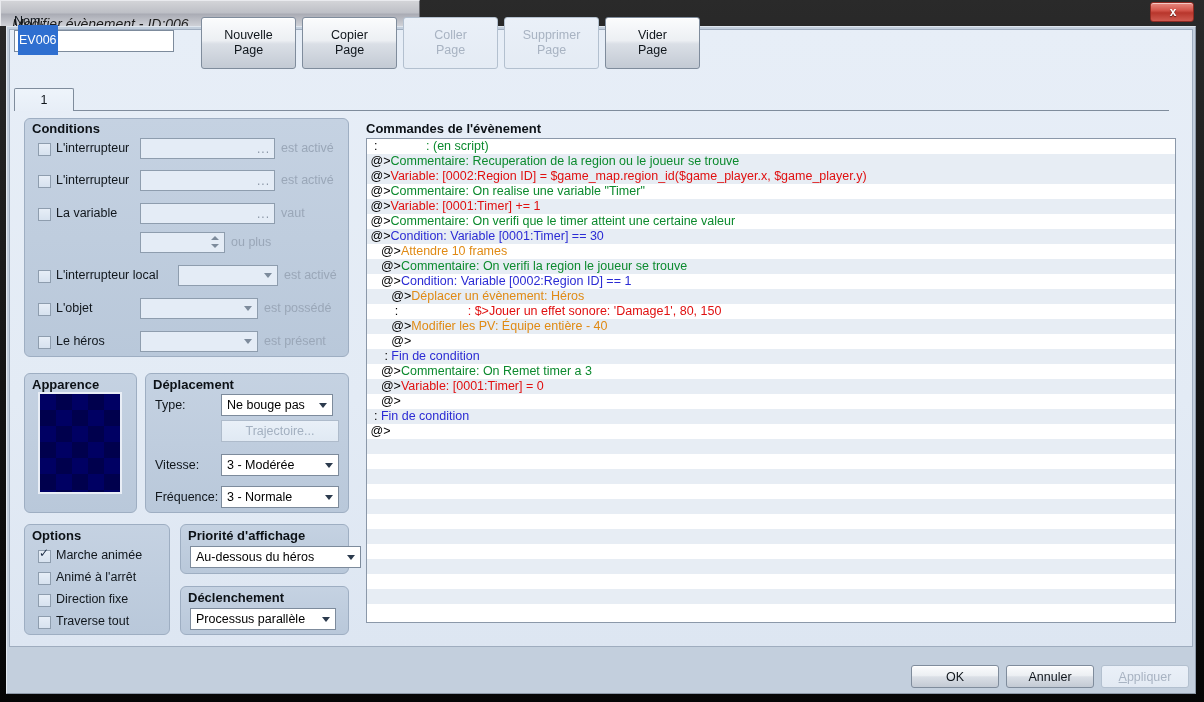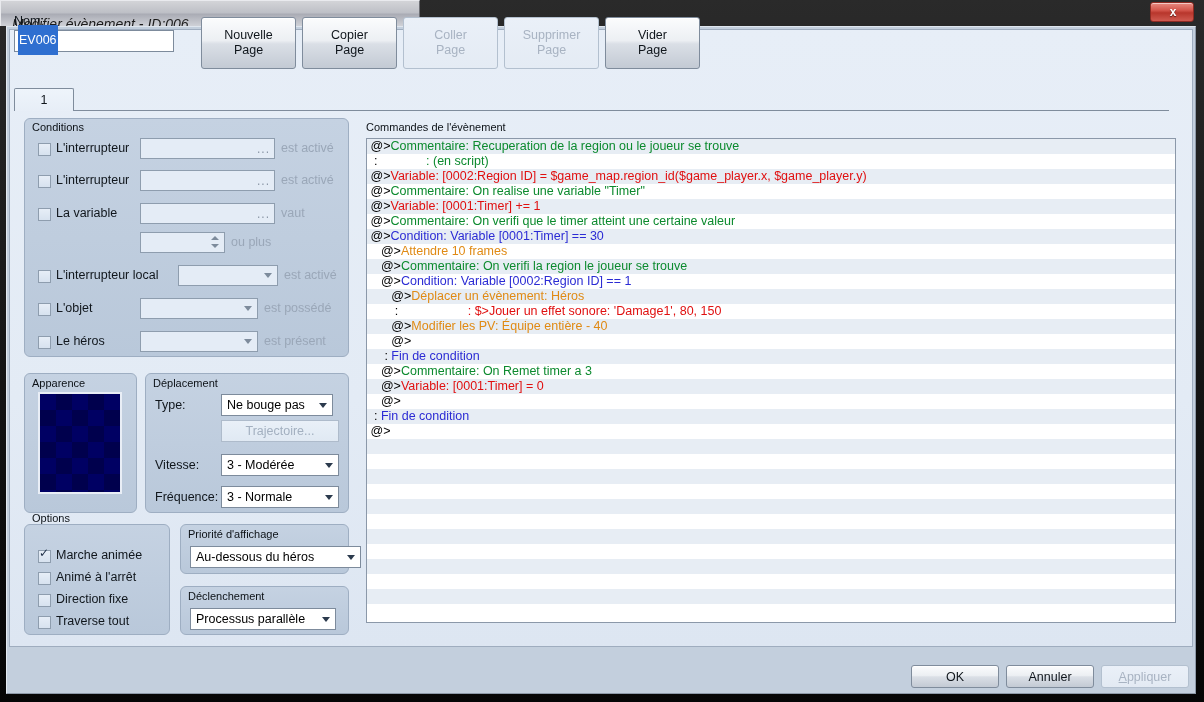--- a/index.html
+++ b/index.html
@@ -60,21 +60,21 @@
      background:linear-gradient(180deg,#eef4fb 0%,#e7eef7 100%);
      border:1px solid #7f8c9c;border-bottom:none;box-sizing:border-box;
      border-radius:2px 2px 0 0;
      font:12.5px "Liberation Sans",sans-serif;color:#10161c;
      display:flex;align-items:center;justify-content:center;}
   #tabline{position:absolute;left:59px;top:22px;width:1096px;height:1px;background:#7f8c9c;}
 
   
   .group{position:absolute;box-sizing:border-box;border:1px solid #9eaec2;
      border-radius:6px;background:linear-gradient(180deg,#c5d2e2 0%,#b9c8da 100%);}
-  .gtitle{position:absolute;font-weight:normal;font-size:11px;color:#0c1116;}
+  .gtitle{position:absolute;font-weight:bold;font-size:13px;color:#0c1116;}
 
   
   #g-cond{left:24px;top:118px;width:325px;height:239px;}
   #t-cond{left:32px;top:121px;}
 
   .cbrow{position:absolute;height:18px;}
   .cb{position:absolute;left:0;top:2px;width:13px;height:13px;
      background:linear-gradient(180deg,#e7eef7 0%,#d7e2ef 100%);
      border:1px solid #8e9dae;box-sizing:border-box;}
   .cb.checked:after{content:"✓";position:absolute;left:0px;top:-4px;
@@ -123,21 +123,21 @@
      border-left:4px solid transparent;border-right:4px solid transparent;
      border-top:5px solid #2b3a4d;}
   .flatbtn{position:absolute;height:22px;box-sizing:border-box;
      background:linear-gradient(180deg,#e9f0f8 0%,#e0e9f3 100%);
      border:1px solid #aebbcb;color:#a3b0c0;
      font:12.5px "Liberation Sans",sans-serif;
      display:flex;align-items:center;justify-content:center;}
 
   
   #g-opt{left:24px;top:524px;width:146px;height:111px;}
-  #t-opt{left:32px;top:512px;text-align:center;}
+  #t-opt{left:32px;top:528px;text-align:center;}
 
   
   #g-pri{left:180px;top:524px;width:169px;height:50px;}
   #t-pri{left:188px;top:528px;}
   
   #g-dec{left:180px;top:586px;width:169px;height:49px;}
   #t-dec{left:188px;top:590px;}
 
   
   #t-cmd{left:366px;top:121px;}
@@ -322,22 +322,22 @@
 
   <div class="group" id="g-dec"></div>
   <div class="gtitle" id="t-dec">Déclenchement</div>
   <div class="wcombo" style="left:190px;top:608px;width:146px">
     <span>Processus parallèle</span>
     <span class="arr"></span>
   </div>
 
   <div class="gtitle" id="t-cmd">Commandes de l'évènement</div>
   <div id="cmdbox">
+      <div class="crow even"><span> </span><span class="mk"> :</span><span class="c-green">              : (en script)</span></div>
       <div class="crow odd"><span> </span><span class="mk">@&gt;</span><span class="c-green">Commentaire: Recuperation de la region ou le joueur se trouve</span></div>
-      <div class="crow even"><span> </span><span class="mk"> :</span><span class="c-green">              : (en script)</span></div>
       <div class="crow odd"><span> </span><span class="mk">@&gt;</span><span class="c-red">Variable: [0002:Region ID] = $game_map.region_id($game_player.x, $game_player.y)</span></div>
       <div class="crow even"><span> </span><span class="mk">@&gt;</span><span class="c-green">Commentaire: On realise une variable "Timer"</span></div>
       <div class="crow odd"><span> </span><span class="mk">@&gt;</span><span class="c-red">Variable: [0001:Timer] += 1</span></div>
       <div class="crow even"><span> </span><span class="mk">@&gt;</span><span class="c-green">Commentaire: On verifi que le timer atteint une certaine valeur</span></div>
       <div class="crow odd"><span> </span><span class="mk">@&gt;</span><span class="c-blue">Condition: Variable [0001:Timer] == 30</span></div>
       <div class="crow even"><span>    </span><span class="mk">@&gt;</span><span class="c-orange">Attendre 10 frames</span></div>
       <div class="crow odd"><span>    </span><span class="mk">@&gt;</span><span class="c-green">Commentaire: On verifi la region le joueur se trouve</span></div>
       <div class="crow even"><span>    </span><span class="mk">@&gt;</span><span class="c-blue">Condition: Variable [0002:Region ID] == 1</span></div>
       <div class="crow odd"><span>       </span><span class="mk">@&gt;</span><span class="c-orange">Déplacer un évènement: Héros</span></div>
       <div class="crow even"><span>       </span><span class="mk"> :</span><span class="c-red">                    : $&gt;Jouer un effet sonore: 'Damage1', 80, 150</span></div>

